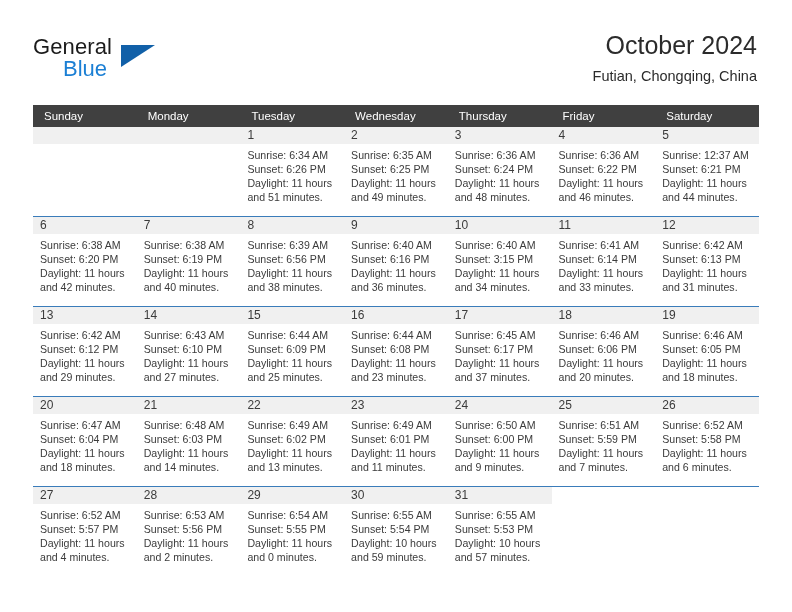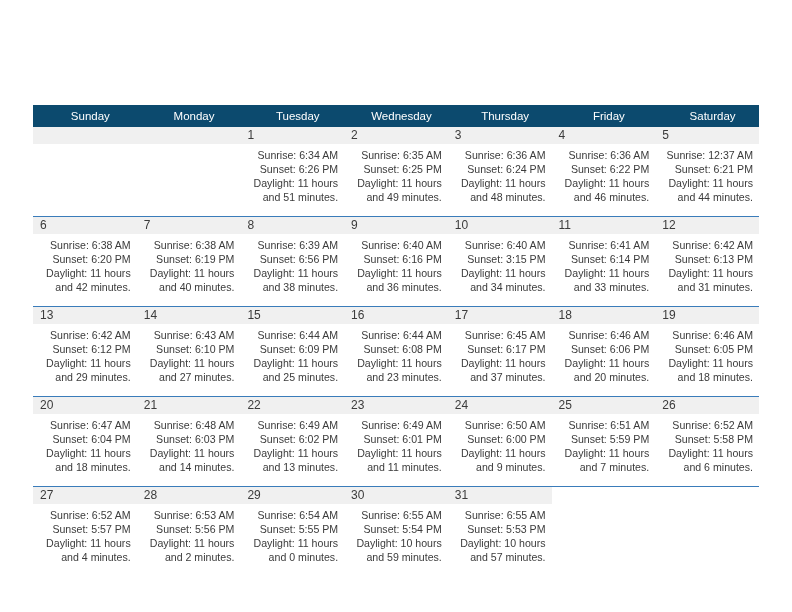--- a/index.html
+++ b/index.html
@@ -86,25 +86,25 @@
   
   .calendar {
     position: absolute;
     left: 33px;
     top: 105px;
     width: 726px;
     border-collapse: collapse;
     table-layout: fixed;
   }
   .calendar th {
-    background: #0c4a6e;
+    background: #404040;
     color: #ffffff;
     font-size: 11.5px;
     font-weight: normal;
-    text-align: center;
+    text-align: left;
     padding: 5px 0 5px 11px;
     height: 11px;
     border: none;
   }
   .calendar td {
     vertical-align: top;
     padding: 0;
     border: none;
     border-top: 1.6px solid #3a7cba;
     height: 89px;
@@ -127,31 +127,44 @@
     background: #f0f0f0;
   }
   td.blank-cell .daynum-band {
     background: transparent;
   }
   .cell-body {
     padding: 4px 6px 0 7px;
     font-size: 10.6px;
     line-height: 14.1px;
     color: #3b3b3b;
-    text-align: right;
   }
   .cell-body div {
     white-space: nowrap;
   }
 </style>
 </head>
 <body>
 
 <div class="page">
 
+  <div class="header">
+
+    <div class="logo">
+      <span class="logo-general">General</span>
+      <span class="logo-triangle"></span>
+      <span class="logo-blue">Blue</span>
+    </div>
+
+    <div class="title-block">
+      <h1 class="cal-title">October 2024</h1>
+      <div class="cal-subtitle">Futian, Chongqing, China</div>
+    </div>
+
+  </div>
 
   <table class="calendar">
     <thead>
       <tr>
         <th>Sunday</th>
         <th>Monday</th>
         <th>Tuesday</th>
         <th>Wednesday</th>
         <th>Thursday</th>
         <th>Friday</th>

